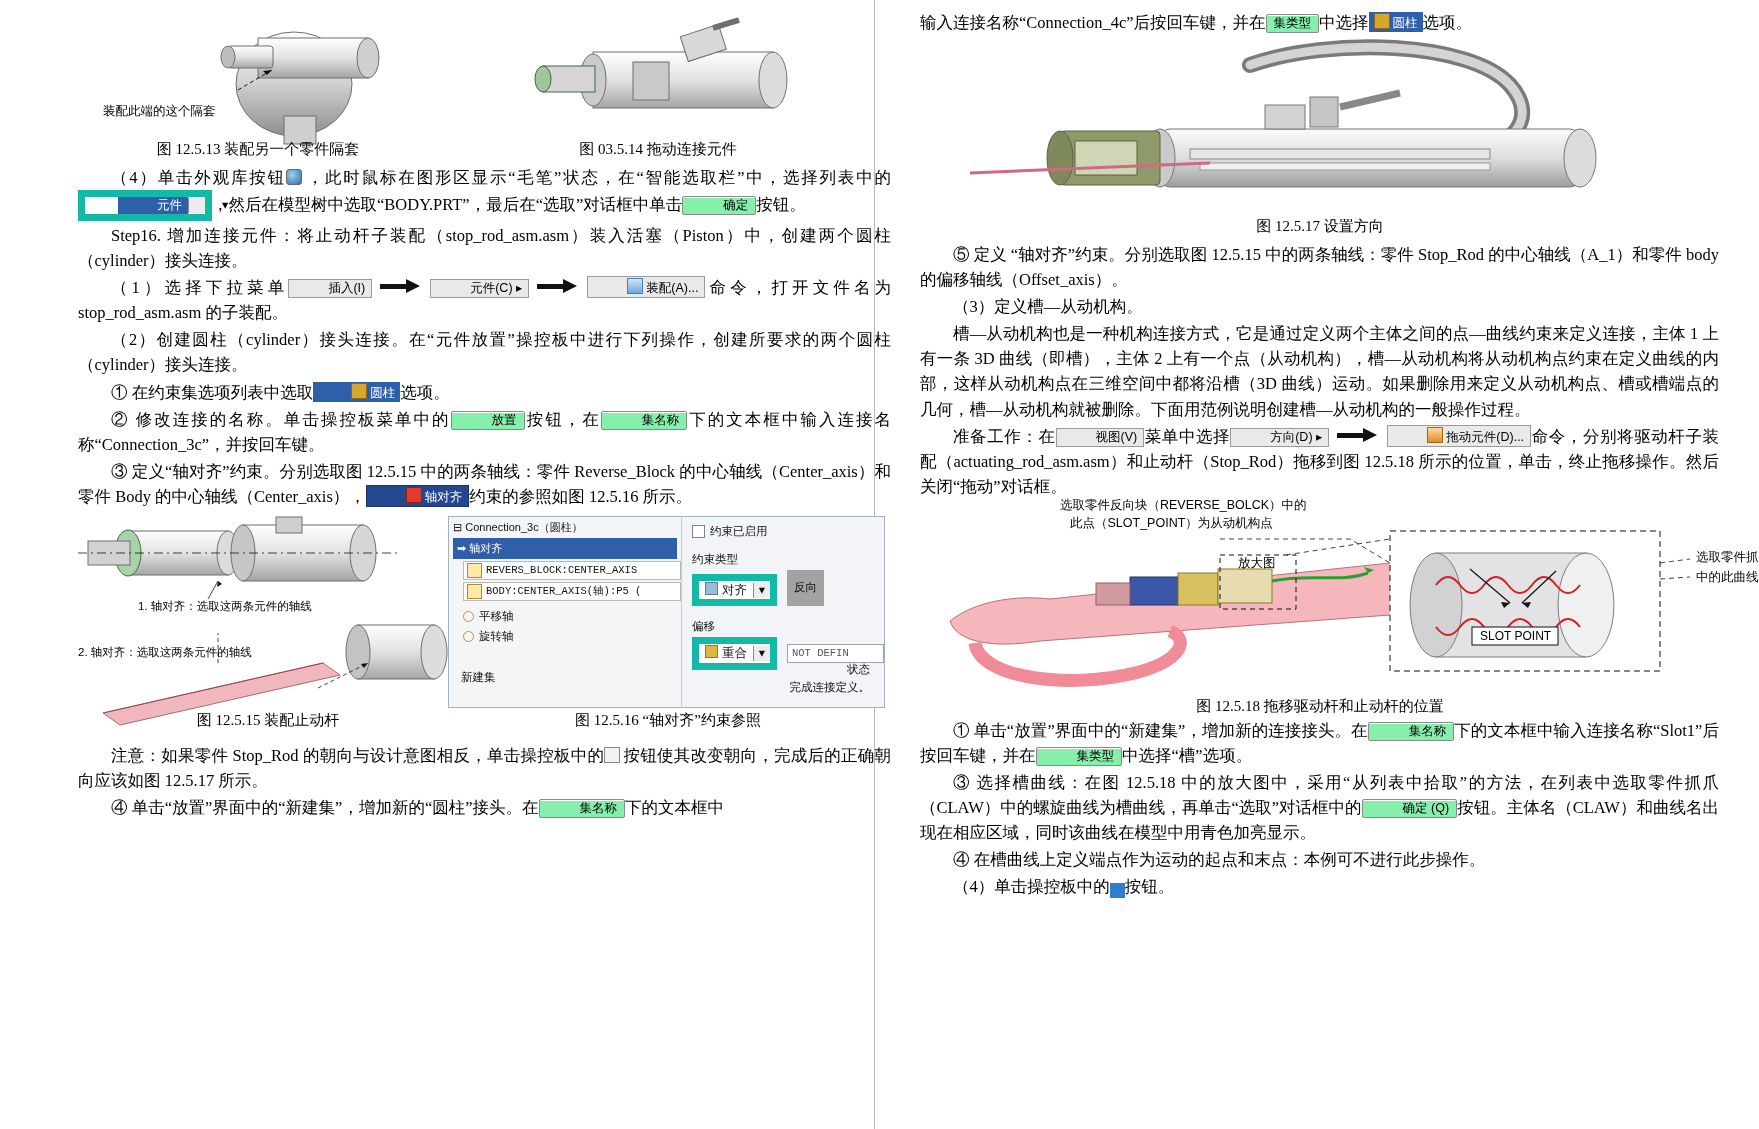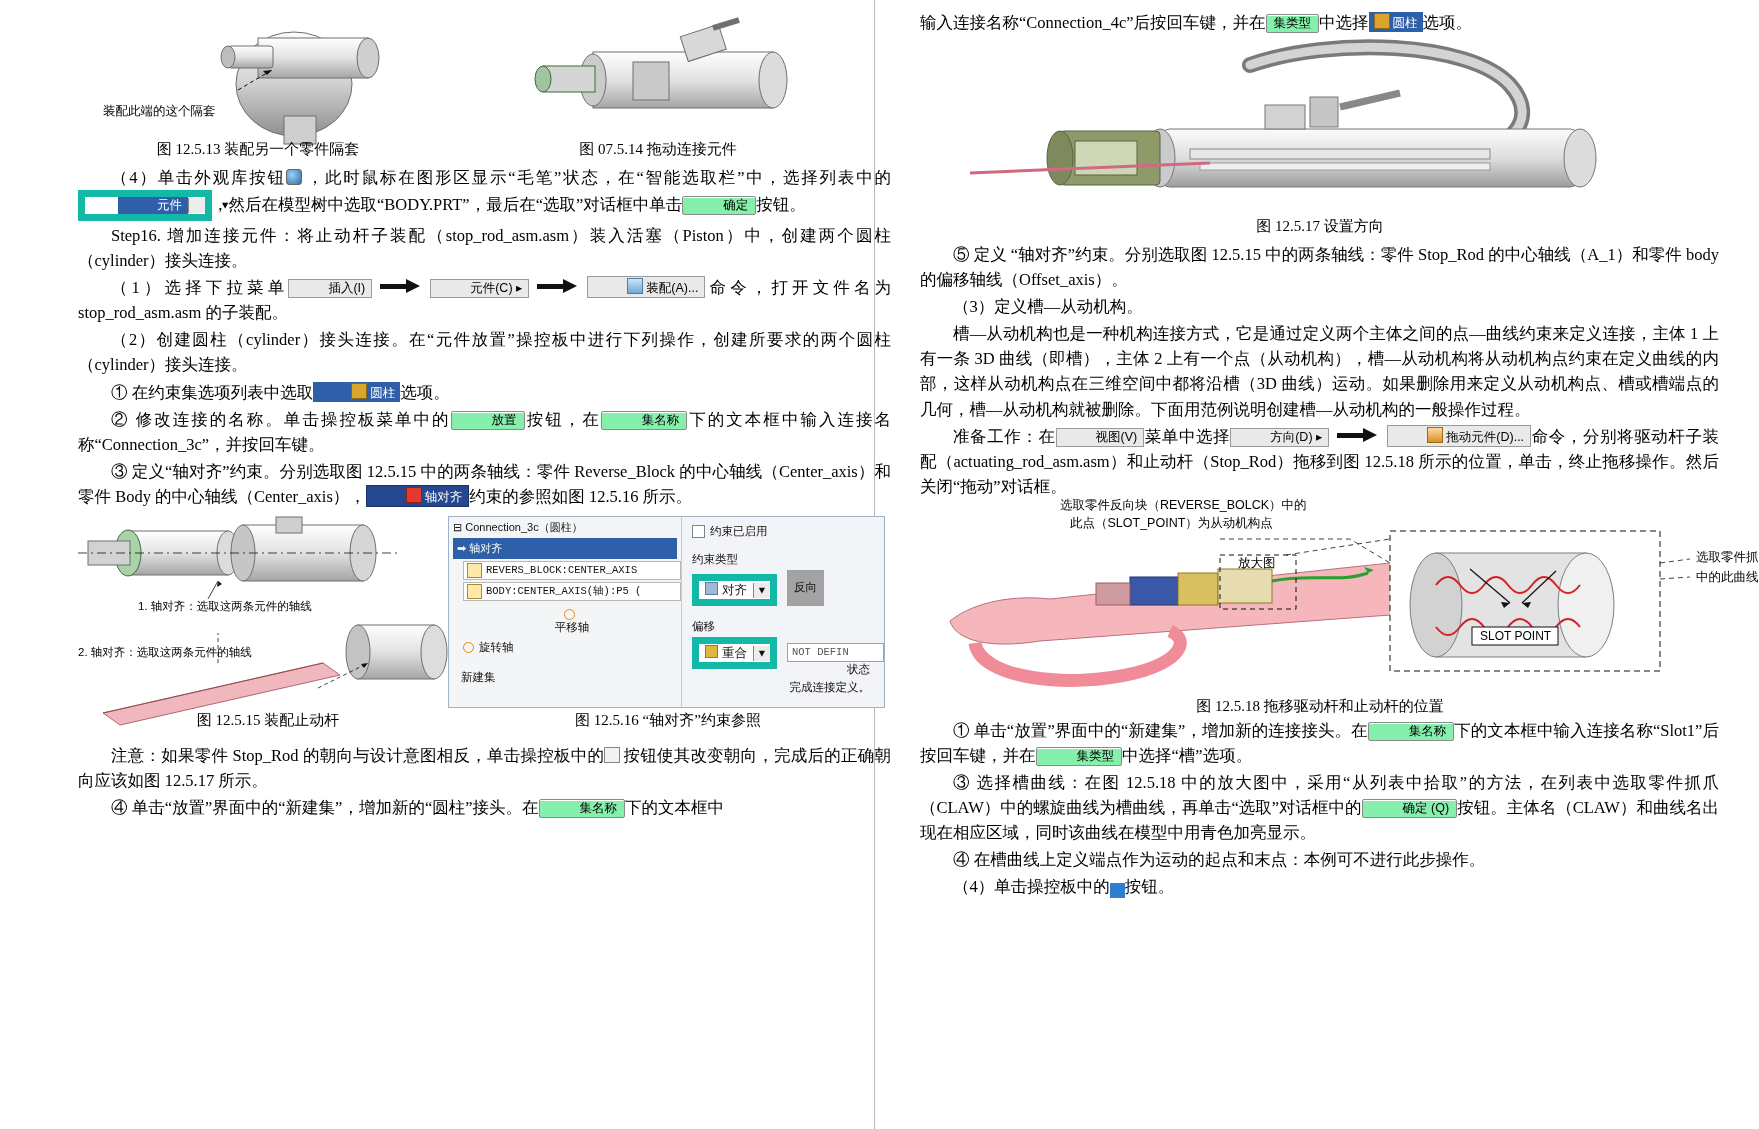--- a/index.html
+++ b/index.html
@@ -120,21 +120,21 @@
           <ellipse cx="240" cy="58" rx="14" ry="28" fill="#dcdcdc" stroke="#6f6f6f"></ellipse>
           <ellipse cx="60" cy="58" rx="13" ry="26" fill="#cbcbcb" stroke="#6f6f6f"></ellipse>
           <rect x="10" y="44" width="52" height="26" fill="#d5d5d5" stroke="#3d6b3d"></rect>
           <ellipse cx="10" cy="57" rx="8" ry="13" fill="#9fc49f" stroke="#3d6b3d"></ellipse>
           <rect x="100" y="40" width="36" height="38" fill="#c9c9c9" stroke="#6f6f6f"></rect>
           <rect x="150" y="8" width="40" height="26" fill="#d8d8d8" stroke="#6f6f6f" transform="rotate(-18 170 20)"></rect>
           <path d="M180 6 l26 -8" stroke="#6f6f6f" stroke-width="6"></path>
         </g>
       </svg>
       <div class="cap" style="position:absolute;left:30px;top:128px;width:300px;">图 12.5.13   装配另一个零件隔套</div>
-      <div class="cap" style="position:absolute;left:420px;top:128px;width:320px;">图 07.5.14   拖动连接元件</div>
+      <div class="cap" style="position:absolute;left:420px;top:128px;width:320px;">图 03.5.14   拖动连接元件</div>
     </div>
 
     <p class="ind2"><span>（4）单击外观库按钮</span><span class="icon-sq" style="background:radial-gradient(circle at 35% 35%,#9fd0f0,#2f6fa8);border:1px solid #666;border-radius:3px;"></span><span>，此时鼠标在图形区显示“毛笔”状态，在“智能选取栏”中，选择列表中的</span><span class="chip-combo"><span class="v">元件</span><span class="arrow">▾</span></span><span>，然后在模型树中选取“BODY.PRT”，最后在“选取”对话框中单击</span><span class="chip chip-btn">确定</span><span>按钮。</span></p>
 
     <p class="ind2">Step16. 增加连接元件：将止动杆子装配（stop_rod_asm.asm）装入活塞（Piston）中，创建两个圆柱（cylinder）接头连接。</p>
 
     <p class="ind2"><span>（1）选择下拉菜单</span><span class="chip-menu">插入(I)</span><span class="bigarrow"></span><span class="chip-menu"><span>元件(C)</span> ▸</span><span class="bigarrow"></span><span class="chip-menu"><span class="icon-sq" style="background:linear-gradient(#cfe4f5,#6fa8d8);border:1px solid #4a7ea8;"></span><span>装配(A)...</span></span><span>命令，打开文件名为 stop_rod_asm.asm 的子装配。</span></p>
 
     <p class="ind2">（2）创建圆柱（cylinder）接头连接。在“元件放置”操控板中进行下列操作，创建所要求的两个圆柱（cylinder）接头连接。</p>
 
@@ -182,21 +182,21 @@
           <div class="tree-row">⊟ <span>Connection_3c（圆柱）</span></div>
           <div class="tree-row tree-sel" style="margin:0 4px;">➡ <span>轴对齐</span></div>
           <div class="tree-item">
               <span class="sq-icon"></span>
               <span>REVERS_BLOCK:CENTER_AXIS</span>
             </div>
           <div class="tree-item">
               <span class="sq-icon"></span>
               <span>BODY:CENTER_AXIS(轴):P5 (</span>
             </div>
-          <div style="margin:8px 0 0 14px;display:flex;align-items:center;flex-direction:column;">
+          <div style="margin:8px 0 0 14px;display:flex;align-items:center;">
               <span class="bullet-o"></span>
               <span>平移轴</span>
             </div>
           <div style="margin:5px 0 0 14px;display:flex;align-items:center;">
               <span class="bullet-o"></span>
               <span>旋转轴</span>
             </div>
           <div style="position:absolute;left:12px;bottom:22px;"><span>新建集</span></div>
         </div>
         <div class="right">
@@ -204,21 +204,21 @@
               <span class="chkbox"></span>
               <span>约束已启用</span>
             </div>
           <div style="margin:13px 0 3px 10px;">约束类型</div>
           <div style="margin-left:10px;display:flex;gap:10px;align-items:flex-end;">
             <span class="chip-combo"><span style="display:inline-block;padding:1px 6px;background:#fff;"><span style="display:inline-block;width:11px;height:11px;background:#9fb9d8;border:1px solid #5d7d9e;vertical-align:-1px;margin-right:4px;"></span><span>对齐</span></span><span class="arrow">▾</span></span>
             <span class="btnlike">反向</span>
           </div>
           <div style="margin:13px 0 3px 10px;">偏移</div>
           <div style="margin-left:10px;display:flex;gap:10px;align-items:center;">
-            <span class="chip-combo"><span style="display:inline-block;padding:1px 6px;background:#fff;"><span style="display:inline-block;width:11px;height:11px;background:#e0b73e;border:1px solid #9b7b16;vertical-align:-1px;margin-right:4px;"></span><span>重合</span></span><span class="arrow">▾</span></span>
+            <span class="chip-combo"><span style="display:inline-block;padding:1px 6px;background:#fff;font-family:Liberation Mono, monospace;"><span style="display:inline-block;width:11px;height:11px;background:#e0b73e;border:1px solid #9b7b16;vertical-align:-1px;margin-right:4px;"></span><span>重合</span></span><span class="arrow">▾</span></span>
             <span class="fld" style="width:104px;font-family:'Liberation Mono',monospace;font-size:10.5px;color:#555;padding:0 4px;line-height:17px;">NOT DEFIN</span>
           </div>
           <div style="position:absolute;right:14px;bottom:30px;">状态</div>
           <div style="position:absolute;right:14px;bottom:12px;">完成连接定义。</div>
         </div>
       </div>
 
       <div class="cap" style="position:absolute;left:40px;top:196px;width:300px;">图 12.5.15   装配止动杆</div>
       <div class="cap" style="position:absolute;left:390px;top:196px;width:400px;">图 12.5.16   “轴对齐”约束参照</div>
     </div>

